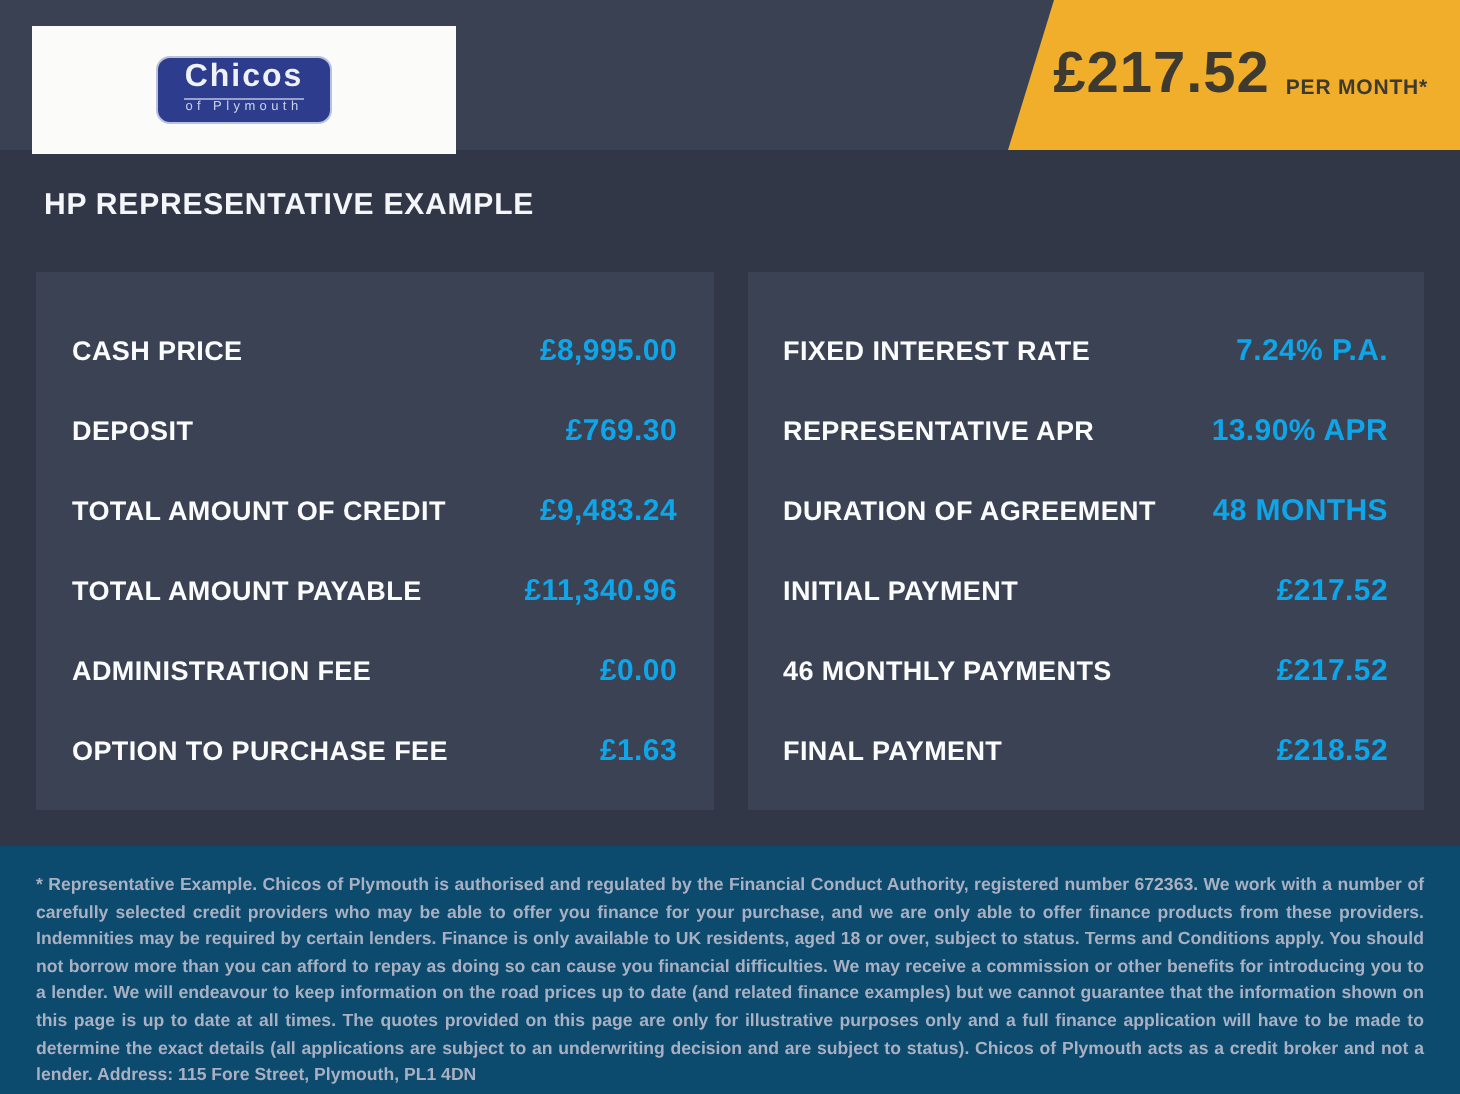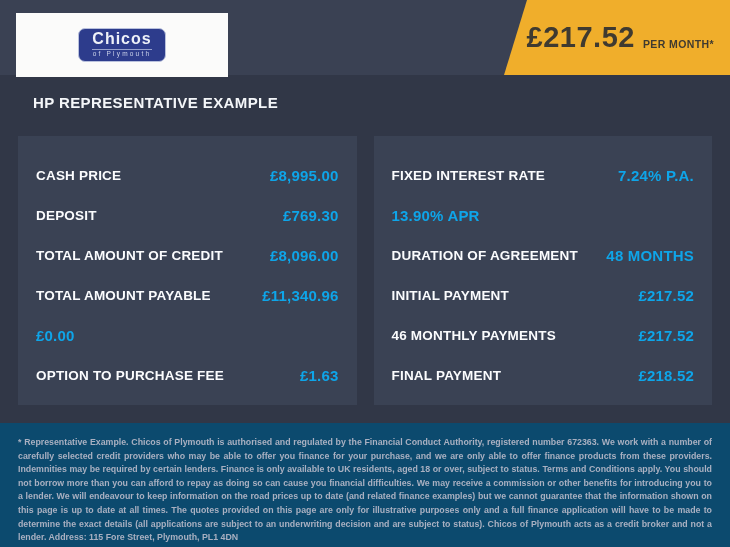--- a/index.html
+++ b/index.html
@@ -70,21 +70,21 @@
     font-weight: bold;
     color: #3f3a30;
     margin-left: 8px;
     margin-top: 12px;
     letter-spacing: 0.4px;
   }
 
   
   .page-title {
     margin: 0;
-    padding: 20px 0 0 33px;
+    padding: 20px 0 0 22px;
     font-size: 15px;
     font-weight: bold;
     color: #f4f6f9;
     letter-spacing: 0.4px;
     line-height: 16px;
   }
   .panels {
     display: flex;
     gap: 17px;
     margin: 25px 18px 0 18px;
@@ -158,41 +158,43 @@
       <div class="f-row">
         <span class="f-label">CASH PRICE</span>
         <span class="f-value">£8,995.00</span>
       </div>
       <div class="f-row">
         <span class="f-label">DEPOSIT</span>
         <span class="f-value">£769.30</span>
       </div>
       <div class="f-row">
         <span class="f-label">TOTAL AMOUNT OF CREDIT</span>
-        <span class="f-value">£8,096.00</span>
+        <span class="f-value">£9,483.24</span>
       </div>
       <div class="f-row">
         <span class="f-label">TOTAL AMOUNT PAYABLE</span>
         <span class="f-value">£11,340.96</span>
       </div>
       <div class="f-row">
+        <span class="f-label">ADMINISTRATION FEE</span>
         <span class="f-value">£0.00</span>
       </div>
       <div class="f-row">
         <span class="f-label">OPTION TO PURCHASE FEE</span>
         <span class="f-value">£1.63</span>
       </div>
     </div>
 
     <div class="panel">
       <div class="f-row">
         <span class="f-label">FIXED INTEREST RATE</span>
         <span class="f-value">7.24% P.A.</span>
       </div>
       <div class="f-row">
+        <span class="f-label">REPRESENTATIVE APR</span>
         <span class="f-value">13.90% APR</span>
       </div>
       <div class="f-row">
         <span class="f-label">DURATION OF AGREEMENT</span>
         <span class="f-value">48 MONTHS</span>
       </div>
       <div class="f-row">
         <span class="f-label">INITIAL PAYMENT</span>
         <span class="f-value">£217.52</span>
       </div>

